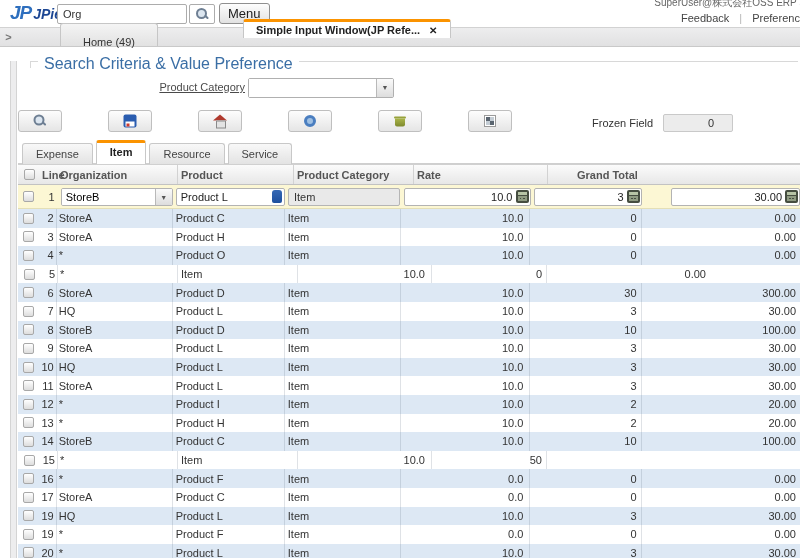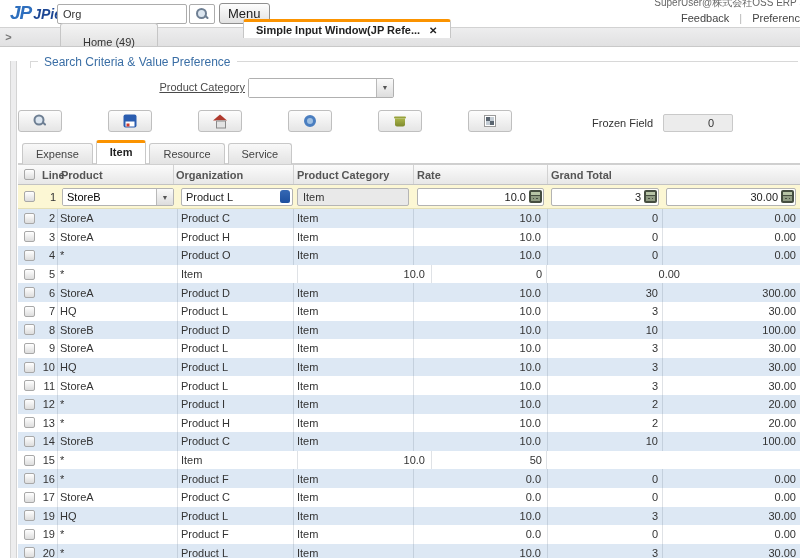--- a/index.html
+++ b/index.html
@@ -27,21 +27,21 @@
   .win-tab-active { position:absolute; left:233px; bottom:8px; height:19px; padding:0 12px; background:#fff; border:1px solid #c6c6c6; border-bottom:none; border-top:3px solid #fb9300; border-radius:3px 3px 0 0; font-weight:bold; color:#222; display:flex; align-items:center; gap:9px; cursor:pointer;margin-left:10px; }
   .close-x { font-size:10px; font-weight:bold; color:#222; cursor:pointer; }
 
   
   .content { position:relative; height:511px; background:#fff; }
   .west-strip { position:absolute; left:10px; top:0; bottom:0; width:7px; background:#ededee; border-left:1px solid #d4d4d4; border-right:1px solid #d4d4d4; }
 
   
   .group-box { position:relative; margin:14px 0 0 30px; width:768px; border-top:1px solid #d8d8d8; }
   .group-box::before { content:''; position:absolute; left:0; top:0; height:6px; border-left:1px solid #d8d8d8; }
-  .group-legend { position:absolute; top:-7px; left:8px; background:#fff; padding:0 6px; color:#3a6ea5; font-size:12px; }
+  .group-legend { position:absolute; top:-7px; left:8px; background:#fff; padding:0 6px; color:#3a6ea5; font-size:16px; }
   .field-row { position:relative; height:20px; margin-top:16px; }
   .field-label { position:absolute; left:0; top:3px; width:215px; text-align:right; color:#4a4a4a; text-decoration:underline; cursor:pointer; }
   .combo { position:absolute; left:218px; top:0; width:146px; height:20px; display:flex; border:1px solid #b0b0b0; border-radius:2px; background:#fff; }
   .combo input { flex:1; border:none; outline:none; padding:0 4px; font-size:11px; min-width:0; }
   .combo-btn { width:17px; background:linear-gradient(#fafafa,#ddd); border-left:1px solid #b9b9b9; color:#555; font-size:7px; line-height:18px; text-align:center; cursor:pointer; }
 
   
   .toolbar { position:relative; height:24px; margin-top:12px; }
   .tb-btn { position:absolute; top:0; width:44px; height:22px; background:linear-gradient(#fdfdfd,#e5e5e5); border:1px solid #bfbfbf; border-radius:3px; cursor:pointer; }
   .tb-btn span { position:absolute; left:50%; top:50%; transform:translate(-50%,-50%); }
@@ -59,21 +59,21 @@
   .grid { margin-left:18px; width:782px; }
   .thead { display:flex; height:21px; align-items:center; background:linear-gradient(#fbfbfb,#e7e7e7); border-top:1px solid #d0d0d0; border-bottom:1px solid #c2c2c2; font-weight:bold; color:#555; }
   .cell { height:100%; display:flex; align-items:center; overflow:hidden; white-space:nowrap; }
   .col-check { width:22px; justify-content:center; }
   .col-line  { width:18px; justify-content:flex-end; padding-right:2px; }
   .col-org   { width:120px; padding-left:2px; }
   .col-prod  { width:116px; padding-left:3px; }
   .col-cat   { width:120px; padding-left:3px; }
   .col-rate  { width:134px; }
   .col-qty   { width:115px; }
-  .col-total { width:137px; }
+  .col-total { width:137px;margin-left:26px; }
   .num { justify-content:flex-end; }
   .col-rate.num { padding-right:6px; } .col-qty.num{ padding-right:4px; } .col-total.num{ padding-right:4px; }
   .thead .col-line { overflow:visible; justify-content:flex-start; padding-left:2px; }
   .thead .col-org,.thead .col-prod,.thead .col-cat,.thead .col-rate,.thead .col-qty { border-right:1px solid #d2d2d2; }
   .thead .col-rate,.thead .col-qty,.thead .col-total { justify-content:flex-start; padding-left:3px; }
 
   .checkbox { width:11px; height:11px; border:1px solid #a8a8a8; border-radius:2px; background:linear-gradient(#fff,#ddd); cursor:pointer; }
 
   
   .edit-row { display:flex; height:24px; align-items:center; background:#fcf7d4; border-bottom:1px solid #e4dfb6; }
@@ -193,22 +193,22 @@
       <div class="dtab">Resource</div>
       <div class="dtab">Service</div>
     </div>
 
     <div class="grid">
       <div class="thead">
         <div class="cell col-check">
             <span class="checkbox"></span>
           </div>
         <div class="cell col-line">Line</div>
+        <div class="cell col-org">Organization</div>
         <div class="cell col-prod">Product</div>
-        <div class="cell col-org">Organization</div>
         <div class="cell col-cat">Product Category</div>
         <div class="cell col-rate">Rate</div>
         <div class="cell col-total">Grand Total</div>
       </div>
 
       <div class="edit-row">
         <div class="cell col-check">
             <span class="checkbox"></span>
           </div>
         <div class="cell col-line num">1</div>

